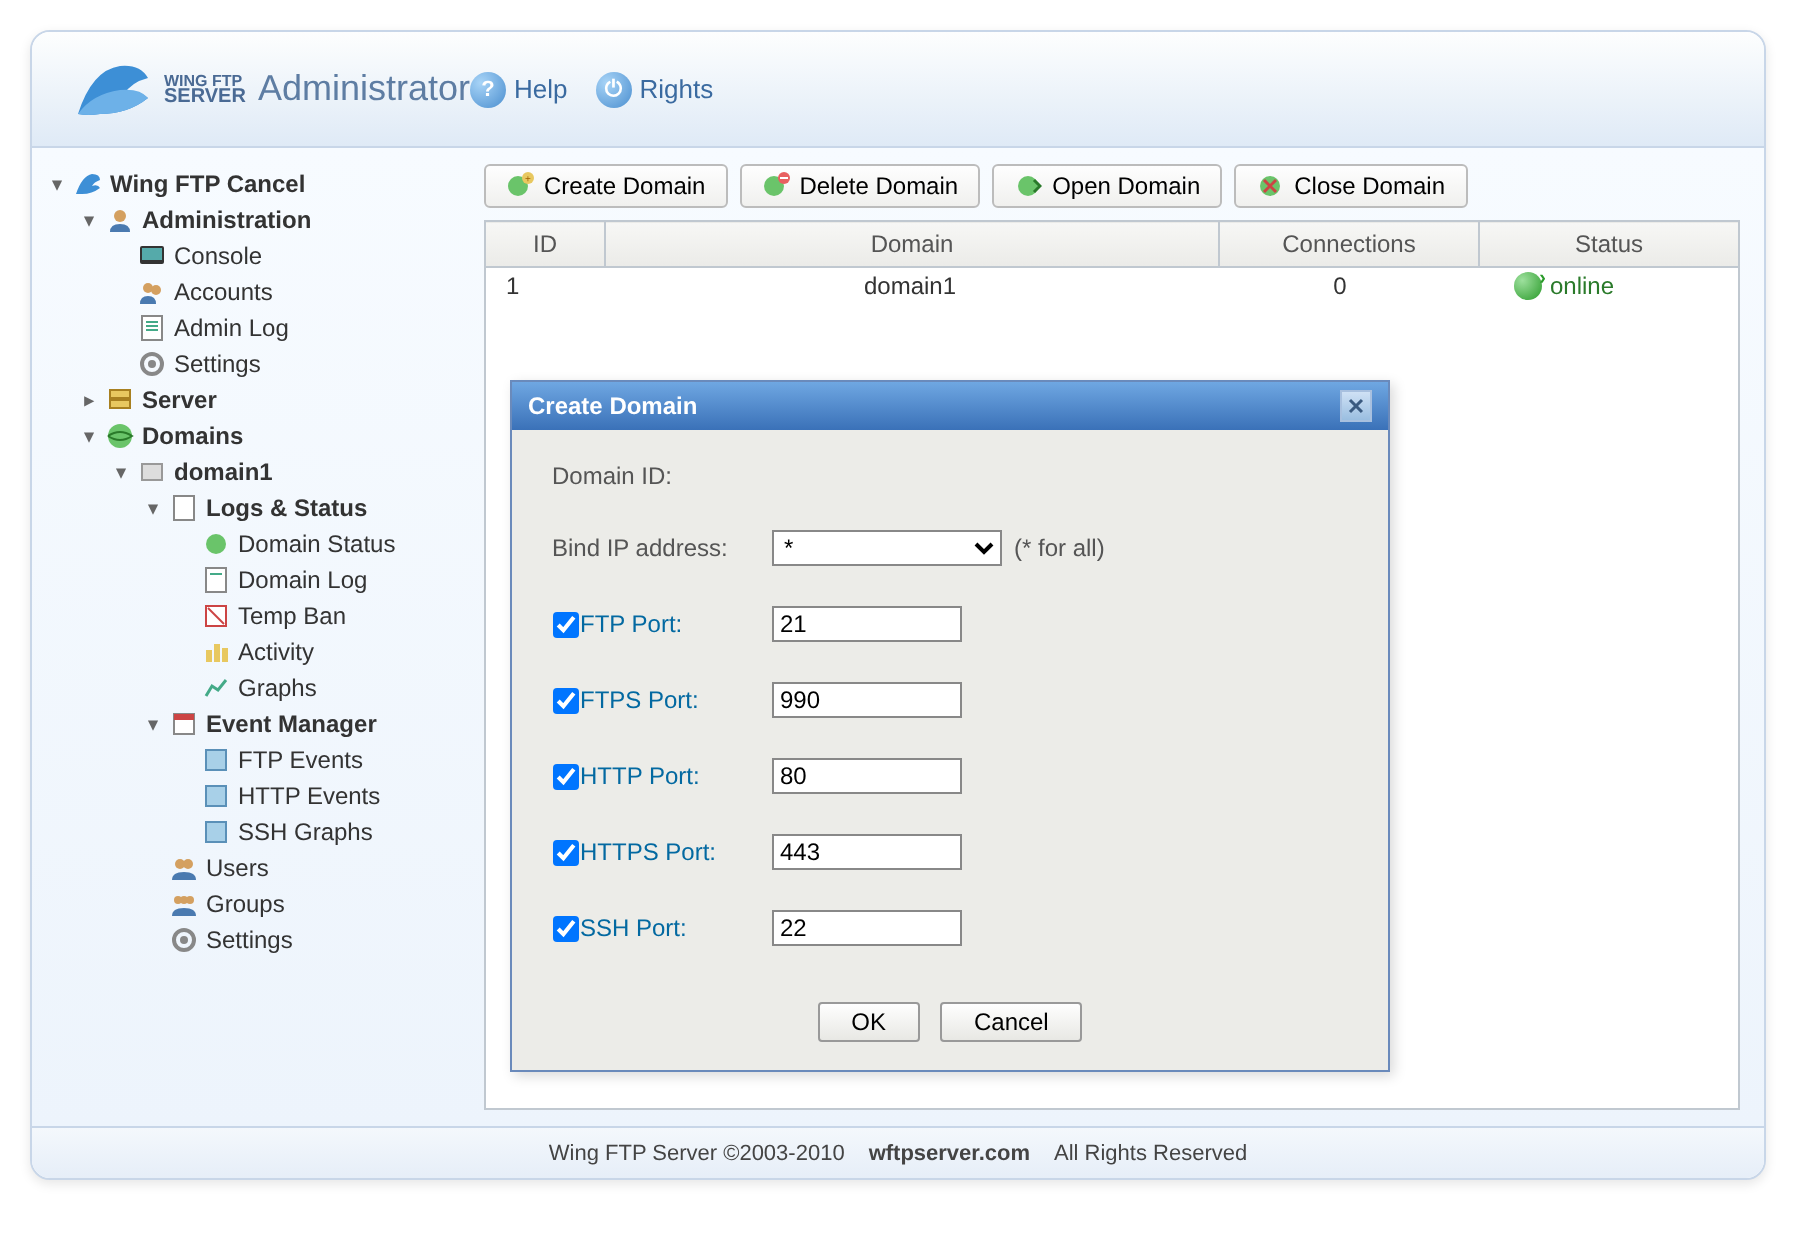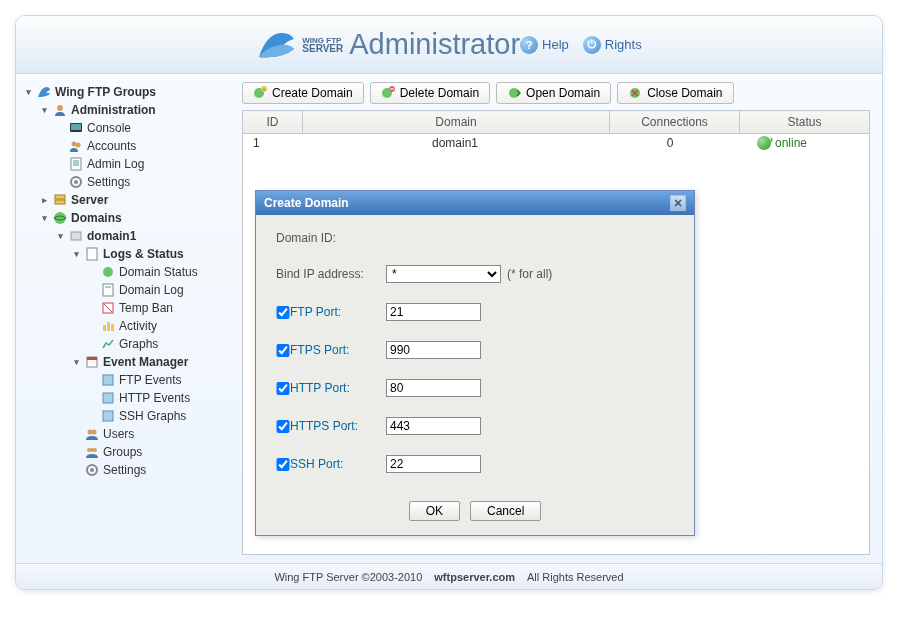--- a/index.html
+++ b/index.html
@@ -26,27 +26,27 @@
   display: flex;
   flex-direction: column;
 }
 .header {
   height: 58px;
   background: linear-gradient(#fdfefe, #dfeaf6);
   border-bottom: 1px solid #c8d6e8;
   display: flex;
   align-items: center;
   padding: 0 20px;
-  justify-content: center;
+  justify-content: flex-start;
 }
 .logo-area { display: flex; align-items: center; }
 .shark-icon {
   width: 40px; height: 36px; margin-right: 6px;
 }
-.logo-text { font-size: 29px; color: #5e7da3; font-weight: normal; }
+.logo-text { font-size: 18px; color: #5e7da3; font-weight: normal; }
 .logo-small { font-size: 8px; color: #4a6a94; font-weight: bold; line-height: 8px; }
 .header-right { display: flex; gap: 14px; color: #3a6aa0; font-size: 13px; }
 .header-link { display: flex; align-items: center; gap: 4px; cursor: pointer; }
 .round-icon {
   width: 18px; height: 18px; border-radius: 50%;
   background: radial-gradient(circle at 30% 30%, #a8d4f7, #4a8ecf);
   display: inline-flex; align-items: center; justify-content: center;
   color: #fff; font-weight: bold; font-size: 11px;
 }
 .body {
@@ -207,21 +207,21 @@
 
       <div class="sidebar">
         <div class="tree">
           <ul>
             <li>
               <div class="tree-item bold">
                 <span class="toggle">▾</span>
                 <svg class="icon-sm" viewBox="0 0 14 14">
                     <path d="M1 12 Q4 3 9 2 Q13 2 13 5 Q10 6 9 8 Q12 7 13 9 Q9 12 4 12 Z" fill="#3d8fd6"></path>
                   </svg>
-                <span>Wing FTP Groups</span>
+                <span>Wing FTP Cancel</span>
               </div>
               <ul>
                 <li>
                   <div class="tree-item bold">
                     <span class="toggle">▾</span>
                     <svg class="icon-sm" viewBox="0 0 14 14">
                         <circle cx="7" cy="5" r="3" fill="#d4a060"></circle>
                         <path d="M2 13 Q2 9 7 9 Q12 9 12 13 Z" fill="#4a7ab0"></path>
                       </svg>
                     <span>Administration</span>

